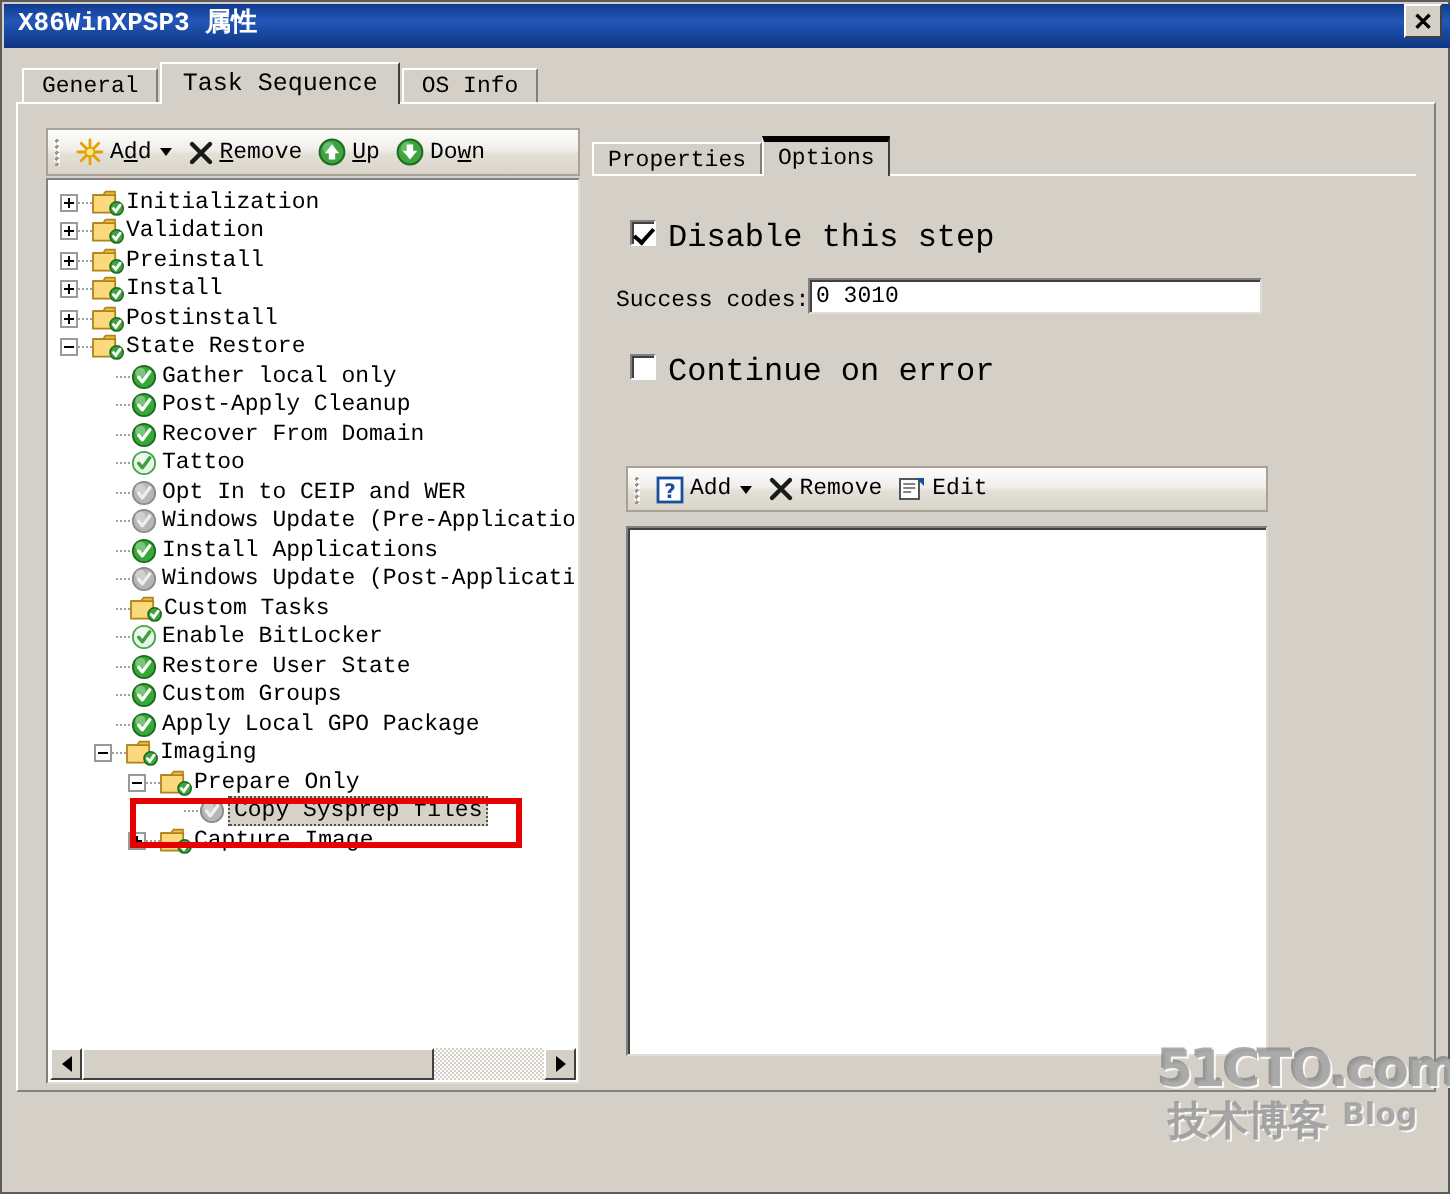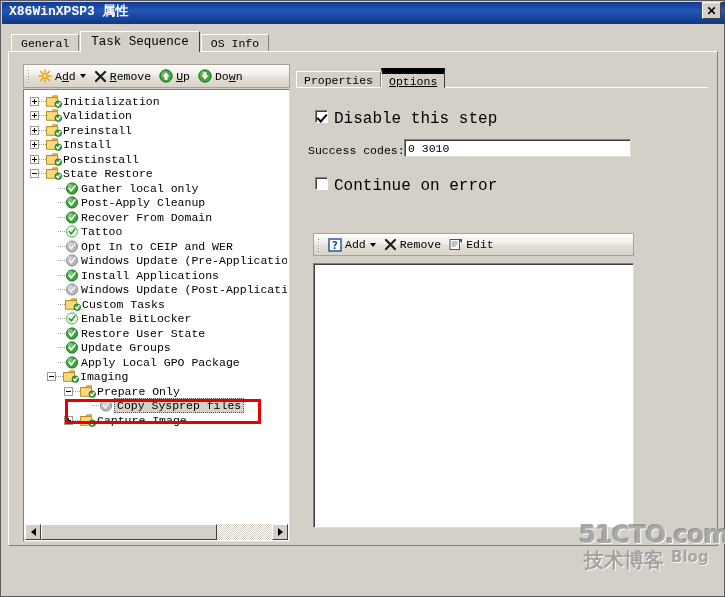--- a/index.html
+++ b/index.html
@@ -241,23 +241,22 @@
     border-bottom: none;
     display:flex; align-items:center;
     font-family: "Liberation Mono", monospace;
     font-size: 11.5px; color:#000;
     box-sizing: border-box;
     white-space: nowrap;
   }
   .itab.active {
     height: 20px; z-index: 3; position: relative;
     border-right: 1px solid #404040;
-    border-top: 6px solid #000000;
+    border-top: 3px solid #000000;
     border-left: 1px solid #ffffff;
-    text-decoration: underline;
   }
   .ipanel {
     position: absolute; left: 0px; top: 23px;
     width: 412px; height: 455px;
     background: #d4d0c8;
     border-top: 1px solid #ffffff;
     box-sizing: border-box;
   }
   .cbrow {
     position: absolute;
@@ -693,21 +692,21 @@
             <span class="indent" style="width: 23px;"></span>
             <span class="indent" style="width: 11px;"></span>
             <span class="dots"></span>
             <span class="chk">
               <svg width="14" height="13" viewBox="0 0 14 13">
                 <circle cx="7" cy="6.5" r="5.6" fill="#35a835" stroke="#1d6b1d" stroke-width="0.9"></circle>
                 <circle cx="5.2" cy="4.4" r="2.6" fill="#ffffff" opacity="0.35"></circle>
                 <path d="M4.3 6.6 L6.2 8.9 L9.9 3.9" stroke="#ffffff" stroke-width="1.7" fill="none" stroke-linecap="round" stroke-linejoin="round"></path>
               </svg>
             </span>
-            <span class="tlabel">Update Groups</span>
+            <span class="tlabel">Custom Groups</span>
           </div>
           <div class="trow">
             <span class="indent" style="width: 23px;"></span>
             <span class="indent" style="width: 11px;"></span>
             <span class="dots"></span>
             <span class="chk">
               <svg width="14" height="13" viewBox="0 0 14 13">
                 <circle cx="7" cy="6.5" r="5.6" fill="#35a835" stroke="#1d6b1d" stroke-width="0.9"></circle>
                 <circle cx="5.2" cy="4.4" r="2.6" fill="#ffffff" opacity="0.35"></circle>
                 <path d="M4.3 6.6 L6.2 8.9 L9.9 3.9" stroke="#ffffff" stroke-width="1.7" fill="none" stroke-linecap="round" stroke-linejoin="round"></path>

